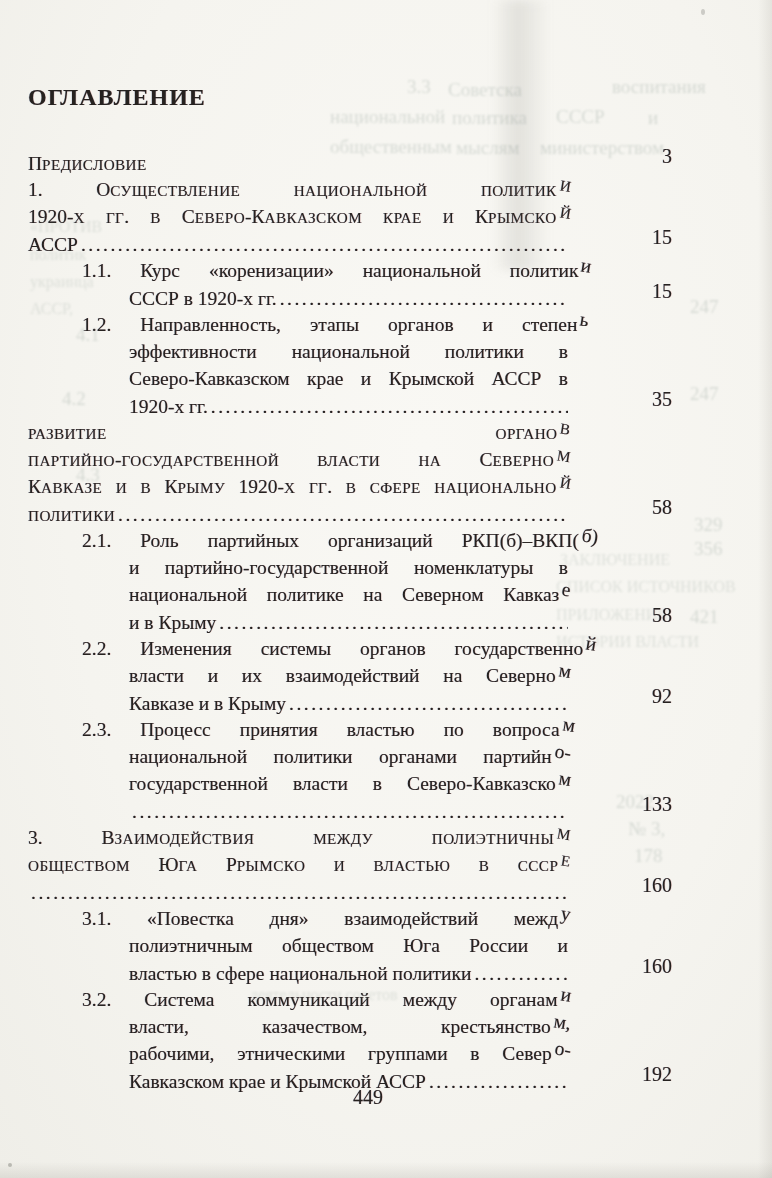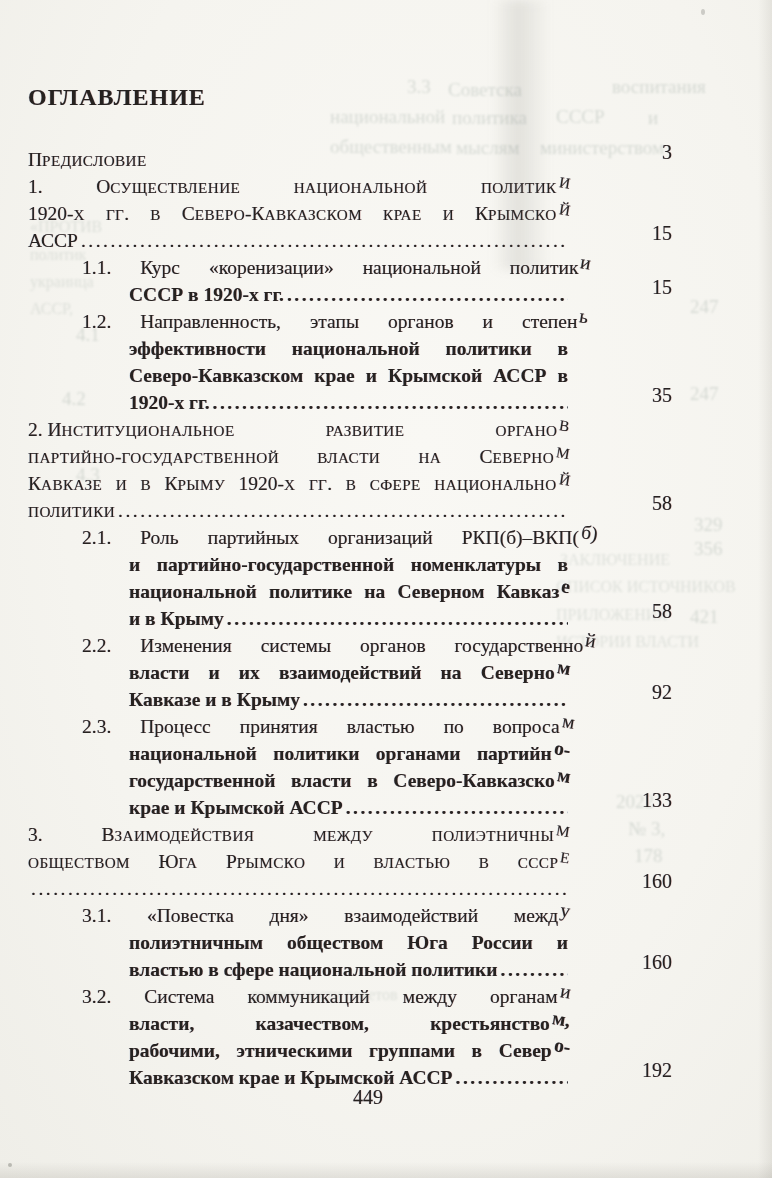--- a/index.html
+++ b/index.html
@@ -20,26 +20,26 @@
     background:linear-gradient(0deg,rgba(120,115,105,.15),rgba(0,0,0,0));}
   .speck{position:absolute;background:#8f8f89;border-radius:50%;opacity:.55;}
   .speck.s1{left:8px;top:1163px;width:4px;height:4px;}
   .speck.s2{left:701px;top:9px;width:4px;height:6px;opacity:.4;}
 
   
   .ink{text-shadow:0.5px 0 rgba(160,35,35,.25), -0.5px 0 rgba(25,80,150,.25);}
   .title{margin:84px 0 12px 28px;width:644px;text-align:left;
     font-size:24px;font-weight:bold;letter-spacing:1px;line-height:26px;}
   .toc{margin:34px 0 0 28px;width:644px;}
-  .row{display:flex;align-items:baseline;height:27px;line-height:31px;font-size:19.5px;}
+  .row{display:flex;align-items:baseline;height:27px;line-height:38px;font-size:19.5px;}
   .txt{width:540px;display:flex;align-items:baseline;box-sizing:border-box;white-space:nowrap;}
   .txt.just{justify-content:space-between;}
   .ind0{padding-left:0;}
   .ind1{padding-left:54px;gap:29px;}
-  .ind2{padding-left:101px;font-weight:bold;}
+  .ind2{padding-left:101px;}
   .sc{font-size:.78em;letter-spacing:.4px;}
   .dots{flex:1;overflow:hidden;white-space:nowrap;letter-spacing:2.5px;padding-left:3px;}
   .pg{flex:1;text-align:right;font-size:20px;transform:translateY(-7px);}
   .lift{display:inline-block;transform:translateY(-6px) rotate(9deg);transform-origin:bottom left;}
   .footer{position:absolute;top:1086px;left:28px;width:680px;text-align:center;font-size:20px;}
 
   
   .ghost{position:absolute;color:#7b8d84;opacity:.26;filter:blur(1px);
     font-size:19px;white-space:nowrap;font-family:"Liberation Serif","DejaVu Serif",serif;}
   .ghost-s{font-size:16px;opacity:.2;filter:blur(1.2px);}
@@ -183,21 +183,20 @@
           <div class="txt ind2">
             <span class="t">1920-х гг.</span>
             <span class="dots">..........................................................................................</span>
           </div>
           <div class="pg">35</div>
         </div>
       </div>
       <div class="toc-entry">
         <div class="row">
           <div class="txt ind0 just">
-            <span class="w">2.&nbsp;И<span class="sc">НСТИТУЦИОНАЛЬНОЕ</span></span>
             <span class="w"><span class="sc">РАЗВИТИЕ</span></span>
             <span class="w"><span class="sc">ОРГАНО</span><span class="lift"><span class="sc">В</span></span></span>
           </div>
           <div class="pg"></div>
         </div>
         <div class="row">
           <div class="txt ind0 just">
             <span class="w"><span class="sc">ПАРТИЙНО</span>-<span class="sc">ГОСУДАРСТВЕННОЙ</span></span>
             <span class="w"><span class="sc">ВЛАСТИ</span></span>
             <span class="w"><span class="sc">НА</span></span>
@@ -320,21 +319,20 @@
           <div class="txt ind2 just">
             <span class="w">государственной</span>
             <span class="w">власти</span>
             <span class="w">в</span>
             <span class="w">Северо-Кавказско<span class="lift">м</span></span>
           </div>
           <div class="pg"></div>
         </div>
         <div class="row">
           <div class="txt ind2">
-            <span class="t">крае и Крымской АССР</span>
             <span class="dots">..........................................................................................</span>
           </div>
           <div class="pg">133</div>
         </div>
       </div>
       <div class="toc-entry">
         <div class="row">
           <div class="txt ind0 just">
             <span class="w">3.</span>
             <span class="w">В<span class="sc">ЗАИМОДЕЙСТВИЯ</span></span>

